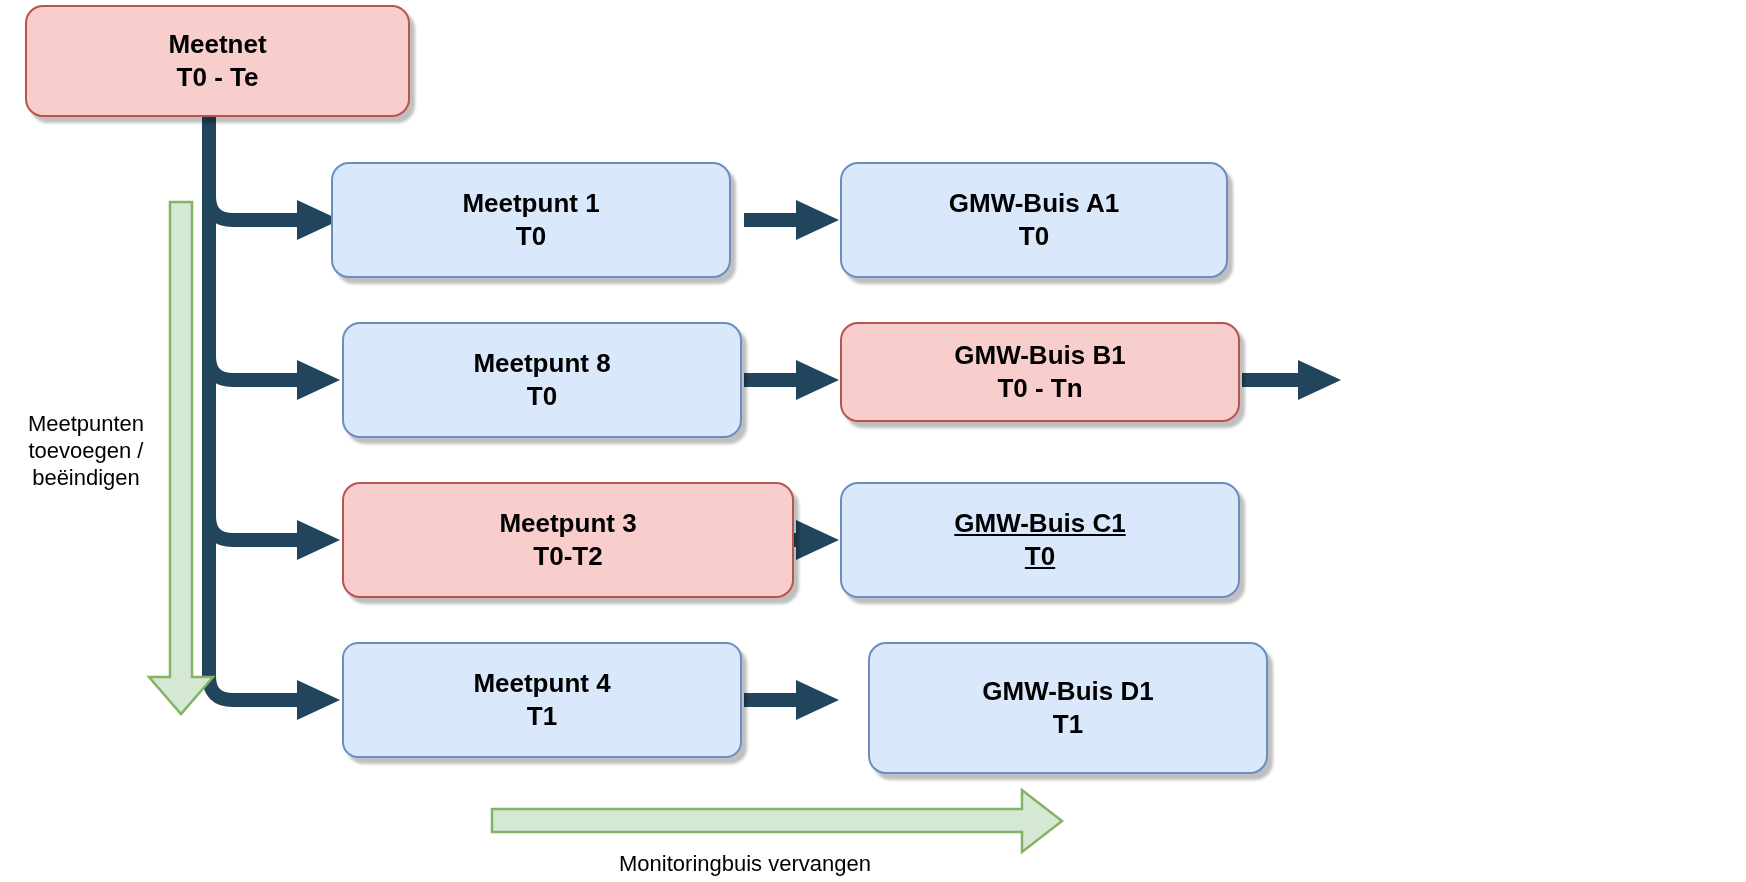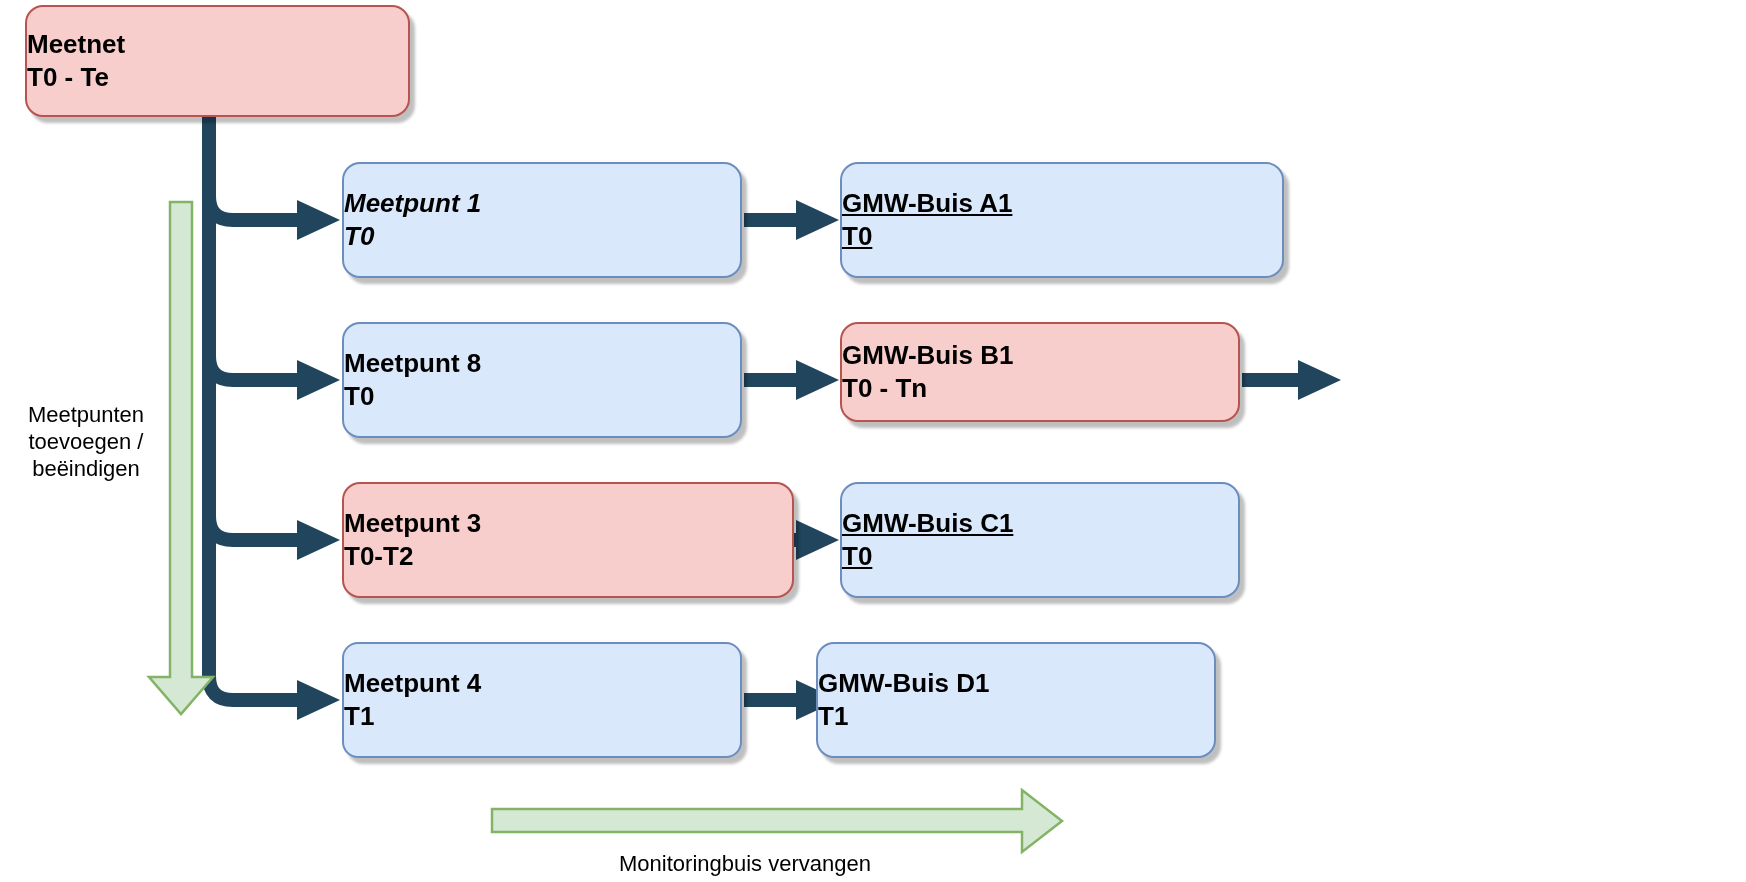--- a/index.html
+++ b/index.html
@@ -29,40 +29,40 @@
     stroke-width: 2.5;
     stroke-linejoin: miter;
   }
   .node {
     position: absolute;
     box-sizing: border-box;
     border-radius: 18px;
     border: 2px solid;
     display: flex;
     flex-direction: column;
-    align-items: flex-start;
+    align-items: center;
     justify-content: center;
     text-align: center;
     font-weight: bold;
     font-size: 26px;
     line-height: 33px;
     color: var(--text);
     box-shadow: 5px 6px 3px rgba(0,0,0,0.25);
   }
   .node.blue { background: var(--node-blue-fill); border-color: var(--node-blue-border); }
   .node.red  { background: var(--node-red-fill);  border-color: var(--node-red-border); }
   .side-label {
     position: absolute;
     color: var(--text);
     font-size: 22px;
     line-height: 27px;
     text-align: center;
   }
   #left-arrow-label {
-    left: 0px; top: 401px; width: 172px;
+    left: 0px; top: 410px; width: 172px;
     white-space: pre-line;
   }
   #bottom-arrow-label {
     left: 445px; top: 850px; width: 600px;
   }
 </style>
 </head>
 <body>
 
 <div id="canvas">
@@ -94,25 +94,25 @@
 
     <polygon class="green-arrow" points="170,202 192,202 192,677 213,677 181,714 149,677 170,677"></polygon>
     <polygon class="green-arrow" points="492,809 1022,809 1022,790 1062,821 1022,852 1022,832 492,832"></polygon>
   </svg>
 
   <div class="node red" style="left:25px; top:5px; width:385px; height:112px;">
     <div>Meetnet</div>
     <div>T0 - Te</div>
   </div>
 
-  <div class="node blue" style="left:342px; top:162px; width:400px; height:116px;font-style:italic;">
+  <div class="node blue" style="left:331px; top:162px; width:400px; height:116px;">
     <div>Meetpunt 1</div>
     <div>T0</div>
   </div>
-  <div class="node blue" style="left:840px; top:162px; width:444px; height:116px;text-decoration:underline;">
+  <div class="node blue" style="left:840px; top:162px; width:388px; height:116px;">
     <div>GMW-Buis A1</div>
     <div>T0</div>
   </div>
 
   <div class="node blue" style="left:342px; top:322px; width:400px; height:116px;">
     <div>Meetpunt 8</div>
     <div>T0</div>
   </div>
   <div class="node red" style="left:840px; top:322px; width:400px; height:100px;">
     <div>GMW-Buis B1</div>
@@ -125,21 +125,21 @@
   </div>
   <div class="node blue" style="left:840px; top:482px; width:400px; height:116px;text-decoration:underline;">
     <div>GMW-Buis C1</div>
     <div>T0</div>
   </div>
 
   <div class="node blue" style="left:342px; top:642px; width:400px; height:116px;border-radius:16px;">
     <div>Meetpunt 4</div>
     <div>T1</div>
   </div>
-  <div class="node blue" style="left:816px; top:642px; width:400px; height:116px;">
+  <div class="node blue" style="left:868px; top:642px; width:400px; height:132px;">
     <div>GMW-Buis D1</div>
     <div>T1</div>
   </div>
 
   <div id="left-arrow-label" class="side-label">Meetpunten
 toevoegen /
 beëindigen</div>
   <div id="bottom-arrow-label" class="side-label">Monitoringbuis vervangen</div>
 
 </div>

